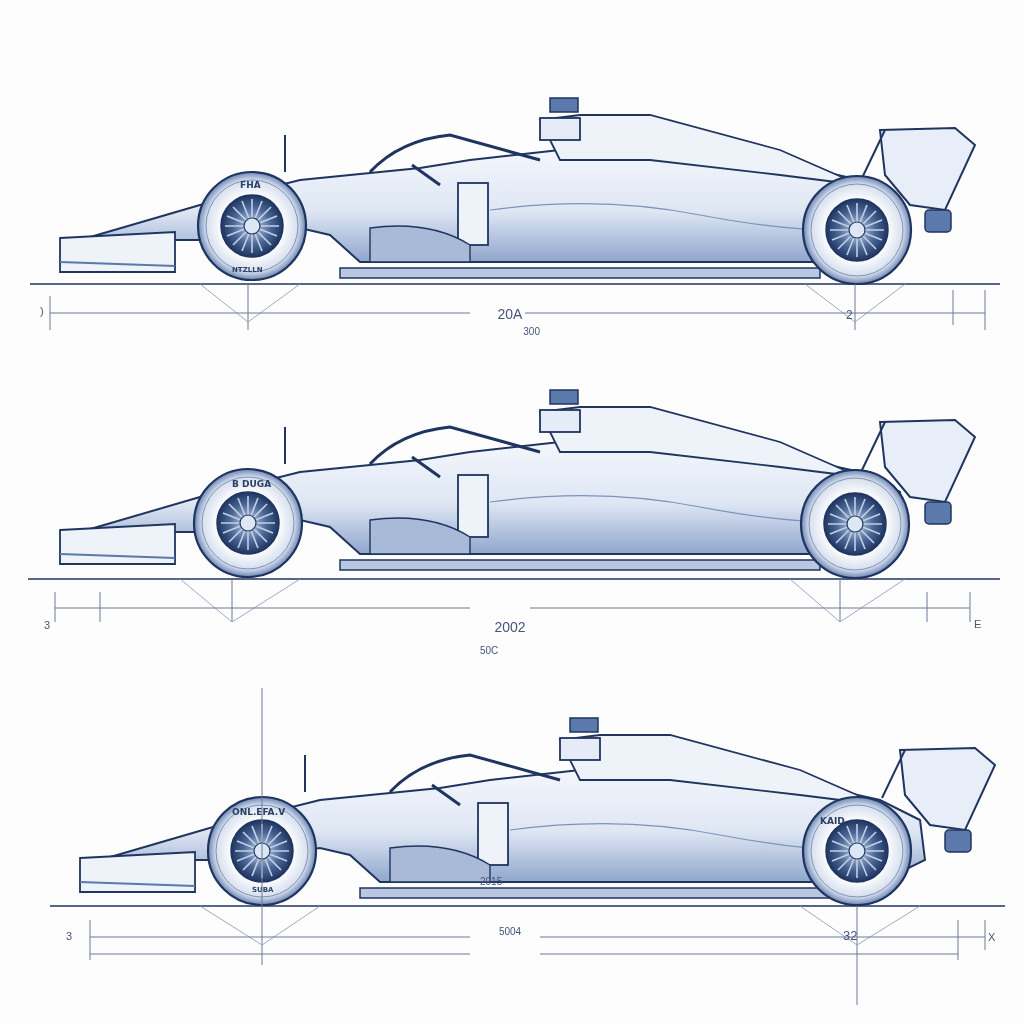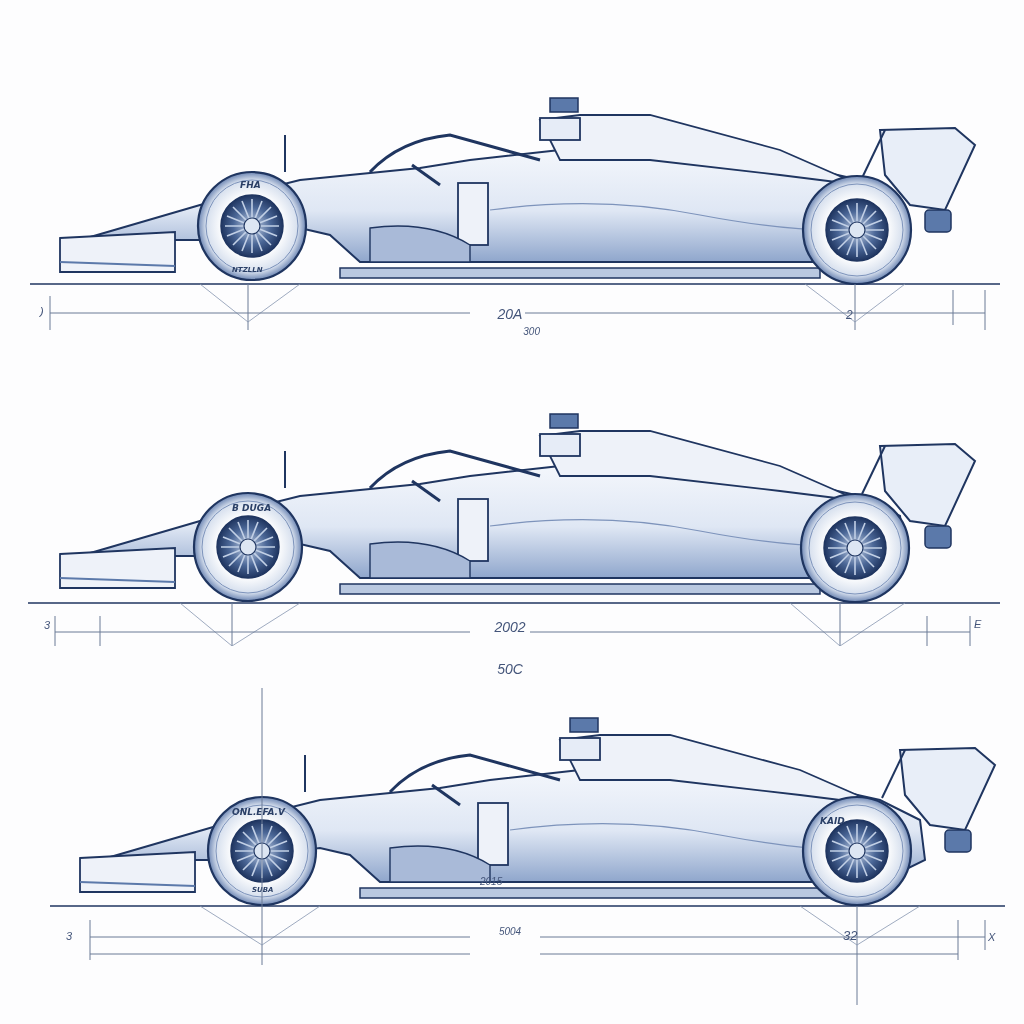--- a/index.html
+++ b/index.html
@@ -1,17 +1,17 @@
 <!DOCTYPE html>
 <html><head>
 <meta charset="utf-8">
 <style>
   html,body{margin:0;padding:0;background:#fdfdfe;}
   body{width:1024px;height:1024px;overflow:hidden;font-family:"Liberation Sans",sans-serif;}
-  .stage{position:relative;width:1024px;height:1024px;font-style:italic;}
+  .stage{position:relative;width:1024px;height:1024px;}
   .car{position:absolute;left:0;width:1024px;height:330px;}
   svg{display:block;}
   .tiretxt{font-family:"DejaVu Sans",sans-serif;font-size:9px;font-weight:bold;fill:#2a3f66;}
 </style>
 </head>
 <body>
 
 <div class="stage">
 
   <svg width="0" height="0" style="position:absolute">
@@ -103,21 +103,21 @@
       <line x1="50" y1="296" x2="50" y2="340" stroke="#6a7a96" stroke-width="1"></line>
       <line x1="985" y1="290" x2="985" y2="340" stroke="#6a7a96" stroke-width="1"></line>
       <line x1="953" y1="290" x2="953" y2="325" stroke="#6a7a96" stroke-width="1"></line>
     </svg>
   </div>
   <div style="position:absolute;left:480px;top:306px;width:60px;text-align:center;font-size:14px;color:#44557a">20A</div>
   <div style="position:absolute;left:480px;top:326px;width:60px;text-align:right;font-size:10px;color:#44557a">300</div>
   <div style="position:absolute;left:40px;top:305px;font-size:11px;color:#44557a">)</div>
   <div style="position:absolute;left:846px;top:308px;font-size:12px;color:#44557a">2</div>
 
-  <div class="car" style="top:316px">
+  <div class="car" style="top:292px">
     <svg width="1024" height="330" viewBox="0 0 1024 330">
       <g transform="translate(0,0)">
           <use href="#carbody"></use>
         </g>
       <g transform="translate(248,231)">
           <use href="#wheel"></use>
         </g>
       <g transform="translate(855,232)">
           <use href="#wheel"></use>
         </g>
@@ -131,21 +131,21 @@
       <line x1="530" y1="316" x2="970" y2="316" stroke="#6a7a96" stroke-width="1"></line>
       <line x1="100" y1="343" x2="470" y2="343" stroke="#6a7a96" stroke-width="1"></line>
       <line x1="530" y1="343" x2="927" y2="343" stroke="#6a7a96" stroke-width="1"></line>
       <line x1="55" y1="300" x2="55" y2="330" stroke="#6a7a96" stroke-width="1"></line>
       <line x1="100" y1="300" x2="100" y2="350" stroke="#6a7a96" stroke-width="1"></line>
       <line x1="927" y1="300" x2="927" y2="350" stroke="#6a7a96" stroke-width="1"></line>
       <line x1="970" y1="300" x2="970" y2="330" stroke="#6a7a96" stroke-width="1"></line>
     </svg>
   </div>
   <div style="position:absolute;left:480px;top:619px;width:60px;text-align:center;font-size:14px;color:#44557a">2002</div>
-  <div style="position:absolute;left:480px;top:661px;width:60px;text-align:center;font-size:14px;color:#44557a">50C</div>
+  <div style="position:absolute;left:480px;top:645px;width:60px;font-size:10px;color:#44557a">50C</div>
   <div style="position:absolute;left:44px;top:619px;font-size:11px;color:#44557a">3</div>
   <div style="position:absolute;left:974px;top:618px;font-size:11px;color:#44557a">E</div>
 
   <div class="car" style="top:620px">
     <svg width="1024" height="404" viewBox="0 0 1024 404">
       <g transform="translate(20,0)">
           <use href="#carbody"></use>
         </g>
       <g transform="translate(262,231)">
           <use href="#wheel"></use>

